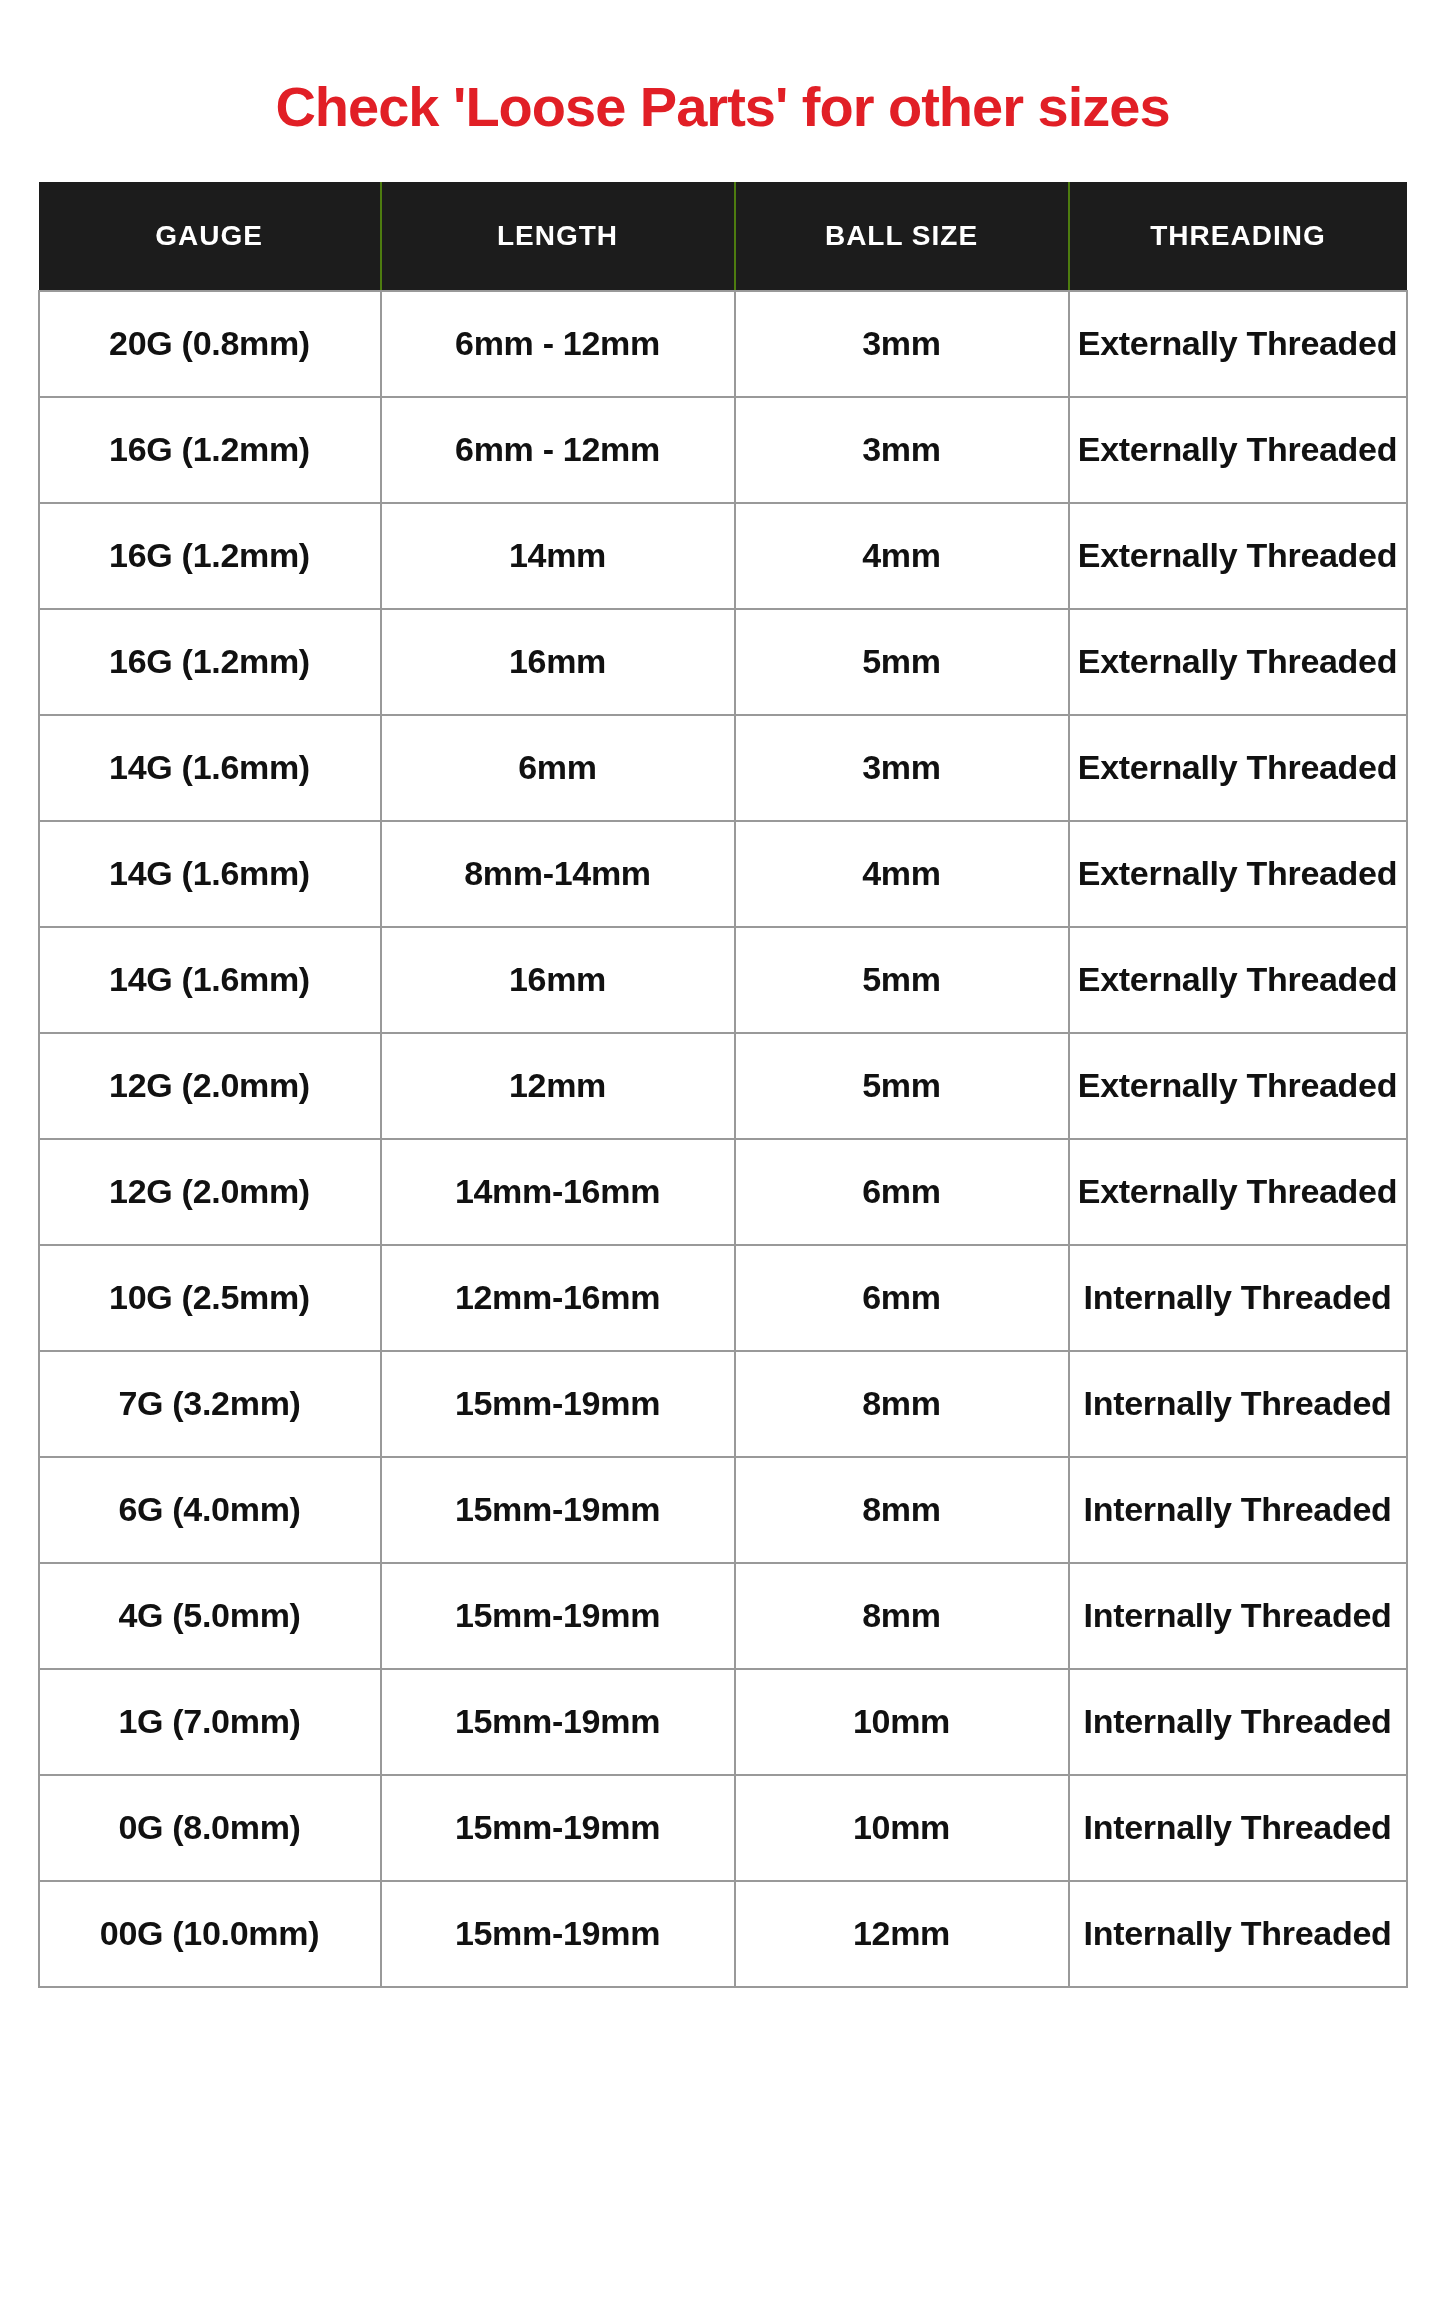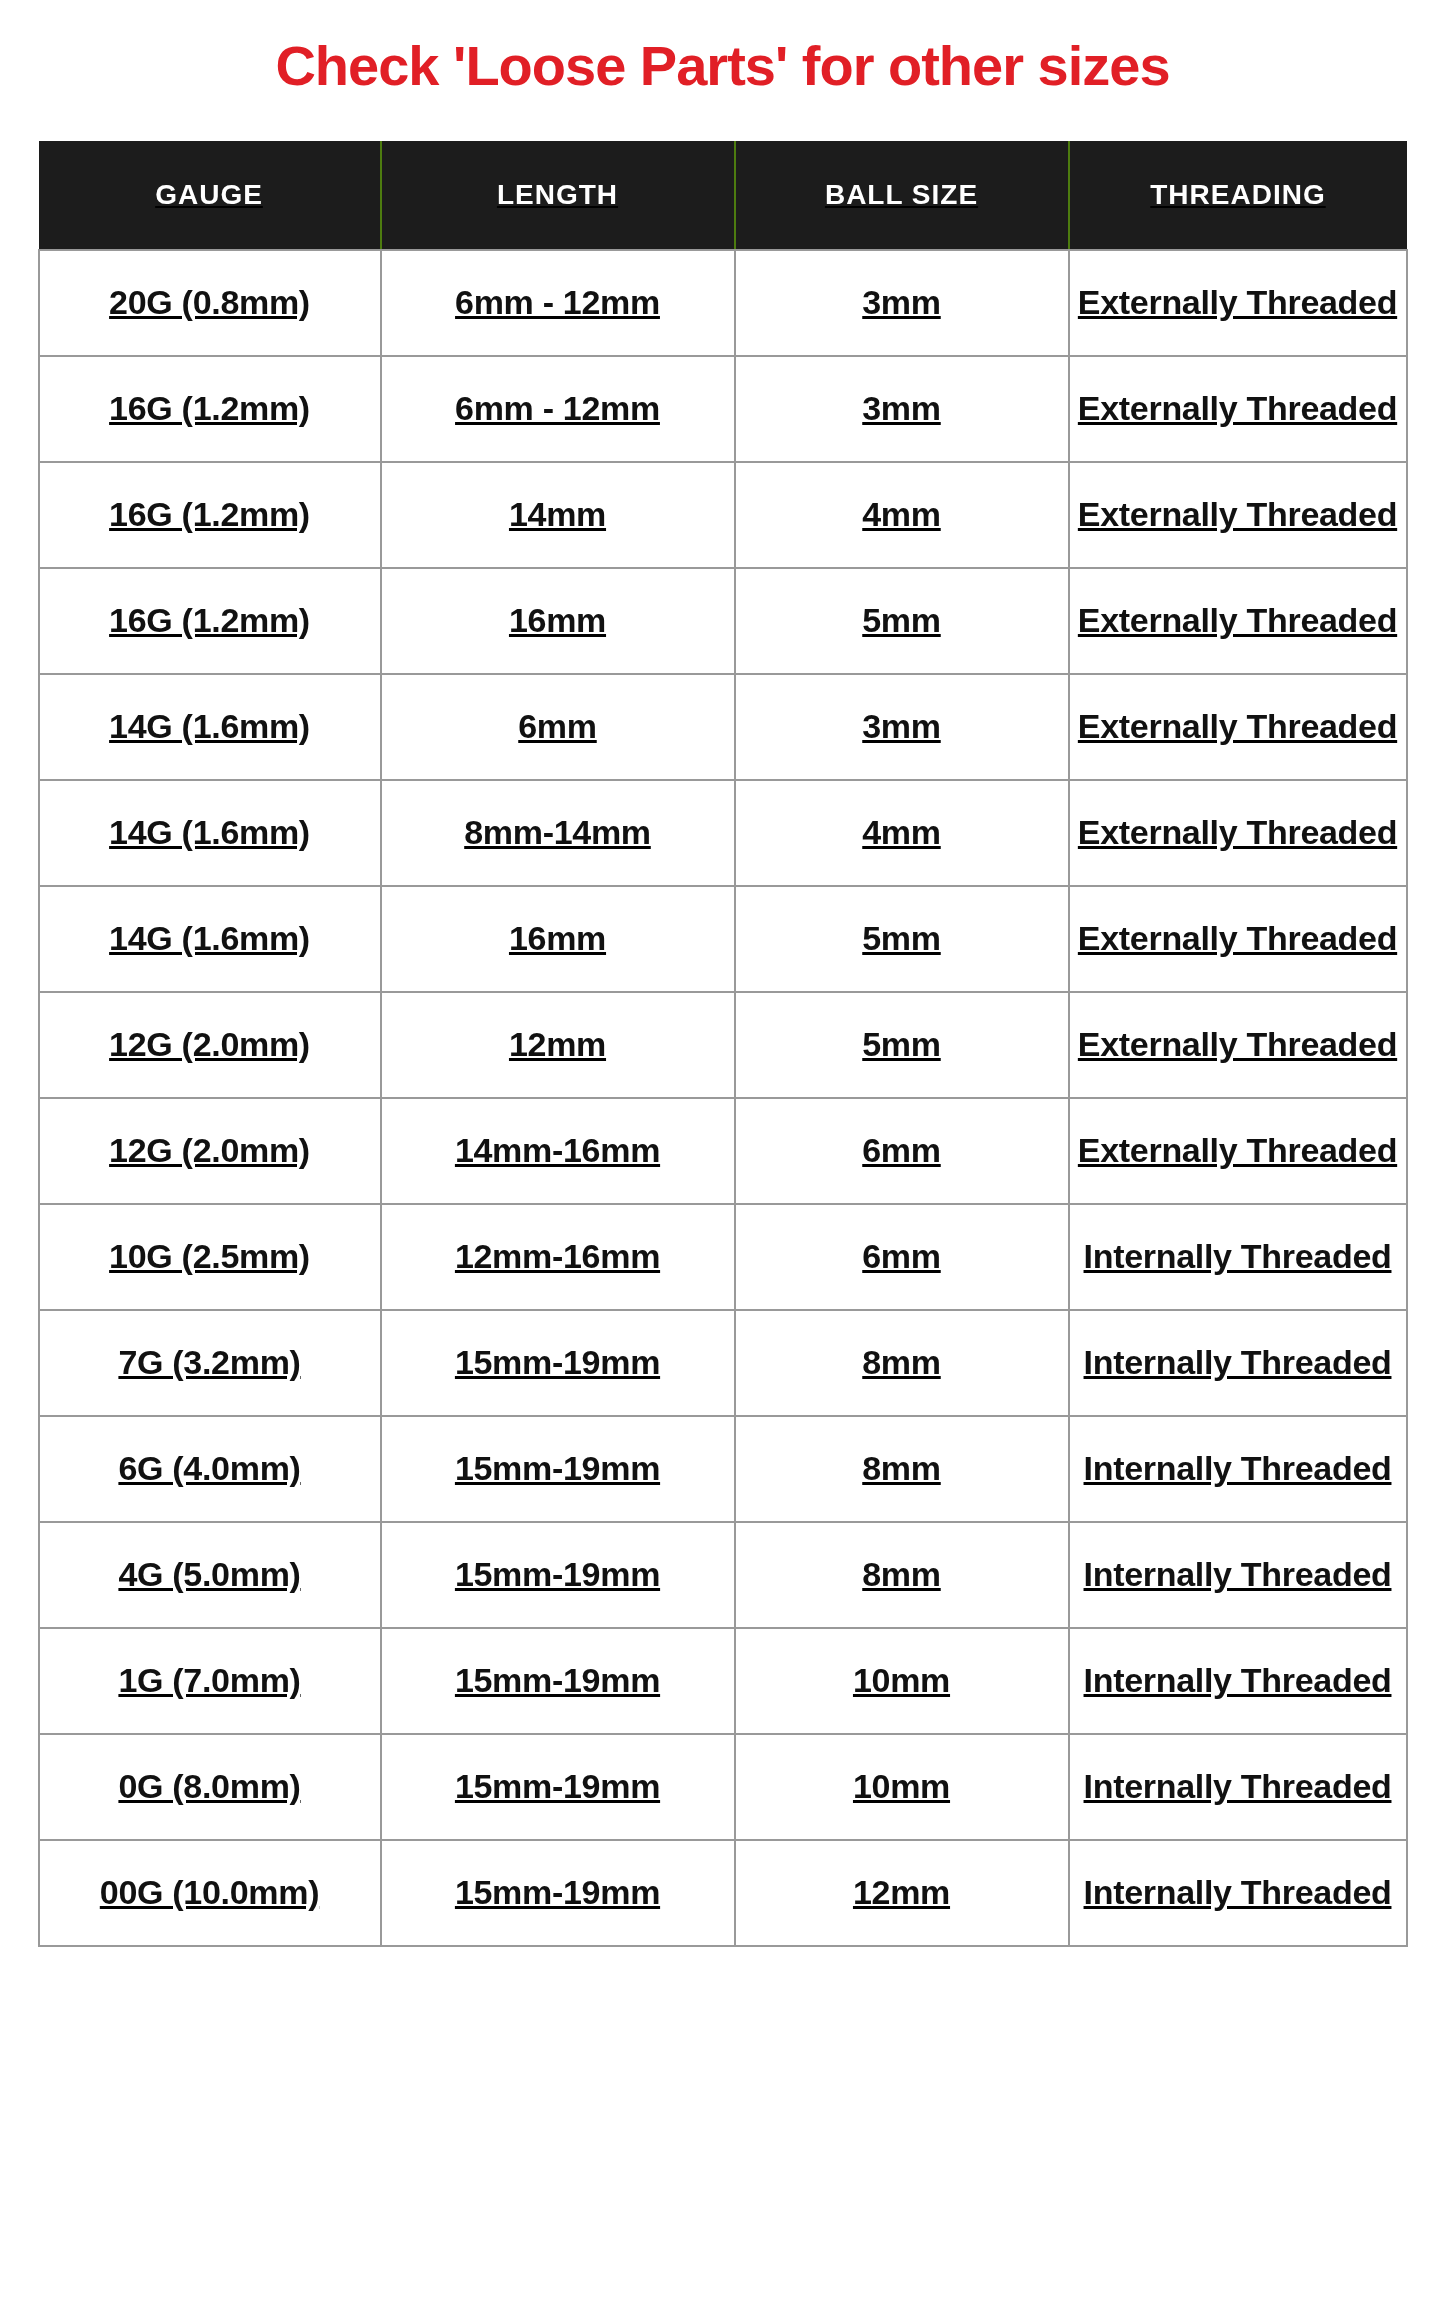--- a/index.html
+++ b/index.html
@@ -14,37 +14,37 @@
   body {
     background: #ffffff;
     font-family: "Liberation Sans", "DejaVu Sans", sans-serif;
   }
   .page {
     width: 1445px;
     height: 2272px;
     background: var(--page-bg);
     overflow: hidden;
     position: relative;
+    margin-top: 41px;
   }
   .page-title {
     padding-top: 30px;
     text-align: center;
     font-size: 56px;
     line-height: 1.3;
     font-weight: 700;
     letter-spacing: -1px;
     color: var(--title-red);
     white-space: nowrap;
   }
   table.size-table {
     margin: 38px auto 0 auto;
     width: 1368px;
     border-collapse: collapse;
     table-layout: fixed;
-    text-decoration: underline;
   }
   col.col-gauge   { width: 342px; }
   col.col-length  { width: 354px; }
   col.col-ball    { width: 334px; }
   col.col-thread  { width: 338px; }
   table.size-table th {
     background: var(--header-bg);
     color: var(--header-text);
     height: 106px;
     font-size: 28px;

